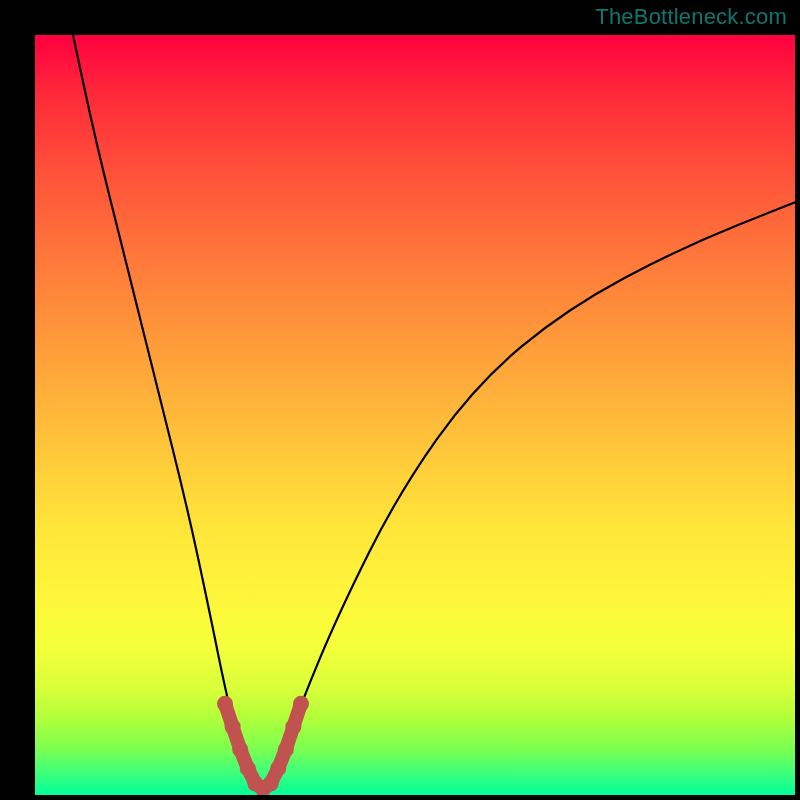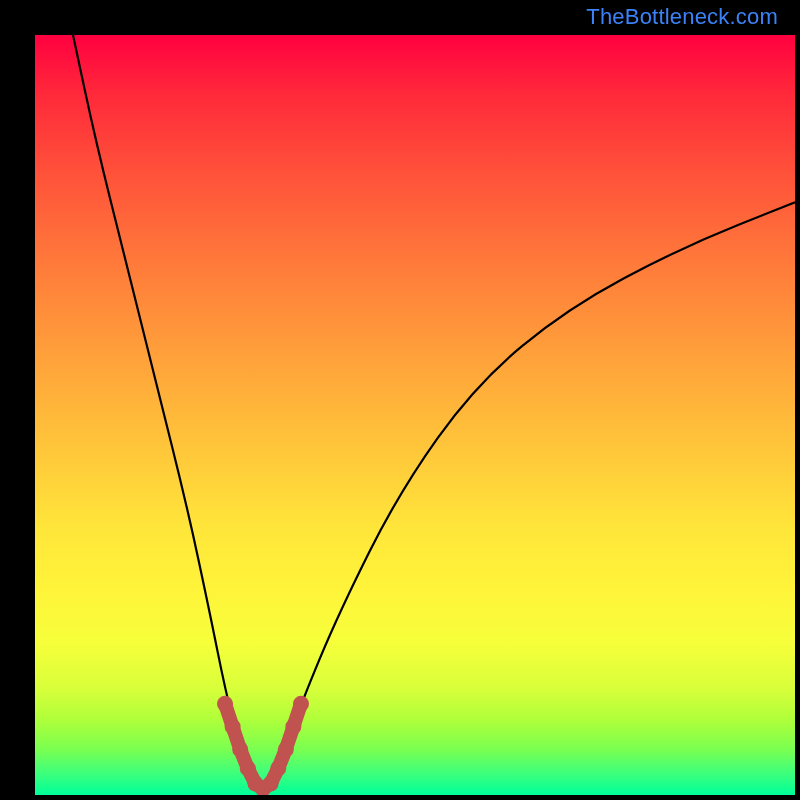--- a/index.html
+++ b/index.html
@@ -32,22 +32,22 @@
       #d8ff3a 86%,
       #b0ff3a 90%,
       #7aff50 94%,
       #40ff7a 97%,
       #00ff9a 100%
     );
   }
   .watermark {
     position: absolute;
     top: 4px;
-    right: 22px;
-    color: #3b82f6;
+    right: 13px;
+    color: #0f766e;
     font-size: 22px;
     letter-spacing: 0.2px;
     font-weight: 400;
     user-select: none;
   }
   svg.curve {
     position: absolute;
     left: 0;
     top: 0;
   }

